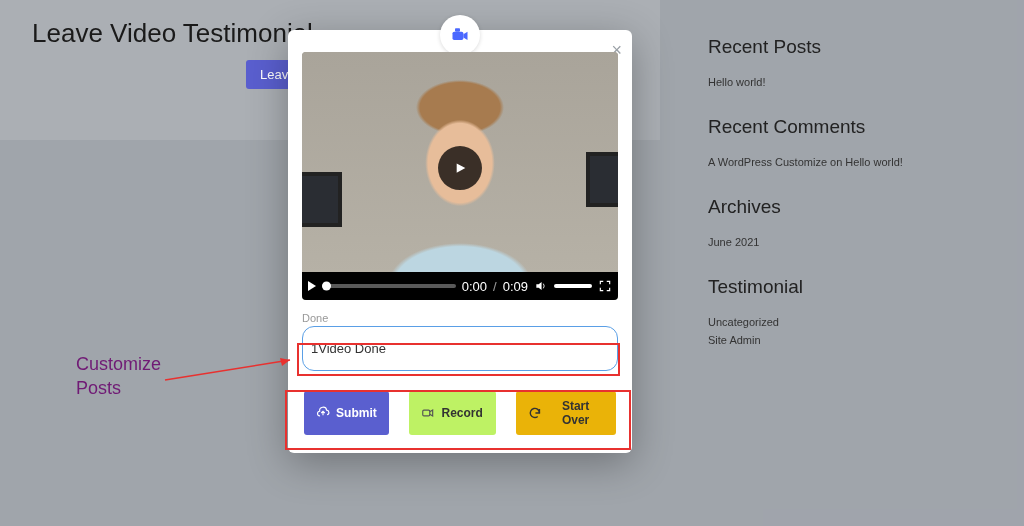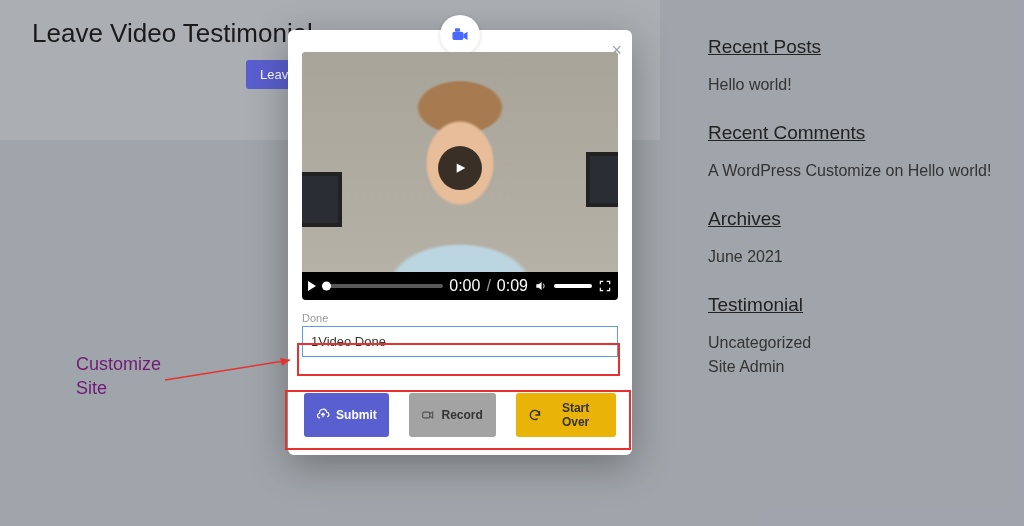--- a/index.html
+++ b/index.html
@@ -45,25 +45,24 @@
     width: 340px;
     padding: 36px 24px 0 24px;
     color: #1a1a1a;
   }
   .side-h {
     font-size: 19px;
     font-weight: 400;
     color: #222;
     margin-bottom: 18px;
     margin-top: 28px;
-    text-decoration: underline;
   }
   .side-h.first { margin-top: 0; }
   .side-item {
-    font-size: 16px;
+    font-size: 11px;
     color: #333;
     margin-bottom: 6px;
   }
 
   
   .modal {
     position: absolute;
     top: 30px; left: 288px;
     width: 344px;
     background: #fff;
@@ -129,68 +128,68 @@
   .controls {
     position: absolute;
     left: 0; right: 0; bottom: 0;
     height: 28px;
     background: #000;
     display: flex;
     align-items: center;
     padding: 0 6px;
     gap: 6px;
     color: #fff;
-    font-size: 16px;
+    font-size: 13px;
   }
   .pctl-play { width: 0; height: 0; border-style: solid; border-width: 5px 0 5px 8px; border-color: transparent transparent transparent #fff; }
   .pbar { flex: 1; height: 4px; background: rgba(255,255,255,0.35); border-radius: 2px; position: relative; }
   .pdot { position: absolute; left: 0; top: 50%; transform: translate(0,-50%); width: 9px; height: 9px; background: #fff; border-radius: 50%; }
   .vol-ico svg { display:block; }
   .vol-bar { width: 38px; height: 4px; background: #fff; border-radius: 2px; }
   .fs svg { display:block; }
 
   .form-area {
     padding: 12px 14px 14px 14px;
   }
   .form-label {
     font-size: 11px;
     color: #999;
     margin-bottom: 2px;
   }
   .form-input {
     width: 100%;
     border: 1.5px solid #5a9fe6;
-    border-radius: 0;
-    padding: 7px 8px;
+    border-radius: 12px;
+    padding: 14px 8px;
     font-size: 13px;
     color: #333;
     outline: none;
   }
 
   .btn-row {
     display: flex;
     gap: 20px;
     margin-top: 20px;
-    padding: 16px 2px 4px 2px;
+    padding: 0 2px 4px 2px;
     justify-content: center;
   }
   .btn {
     display: inline-flex;
     align-items: center;
     justify-content: center;
     gap: 6px;
     font-size: 12px;
     font-weight: 600;
     padding: 8px 12px;
     border-radius: 3px;
     cursor: pointer;
     border: none;
   }
   .btn-submit { background: #5a5fcf; color: #fff; width: 86px; }
-  .btn-record { background: #a3a3a3; color: #333; width: 88px; }
+  .btn-record { background: #bef264; color: #333; width: 88px; }
   .btn-startover { background: #eab308; color: #333; width: 102px; }
 
   .red-box {
     position: absolute;
     border: 2px solid #e8312f;
     pointer-events: none;
   }
 
   .annot-label {
     position: absolute;
@@ -301,19 +300,19 @@
       </button>
     </div>
   </div>
 </div>
 
 <div class="red-box" style="left:297px; top:343px; width:323px; height:33px;"></div>
 <div class="red-box" style="left:285px; top:390px; width:346px; height:60px;"></div>
 
 <div class="annot-label">
   <div>Customize</div>
-  <div>Site</div>
+  <div>Posts</div>
 </div>
 
 <svg class="arrow" style="left:160px; top:350px;" width="150" height="40">
   <line x1="5" y1="30" x2="130" y2="10" stroke="#e8312f" stroke-width="1.5"></line>
   <polygon points="130,10 120,8 122,16" fill="#e8312f"></polygon>
 </svg>
 
 </body></html>

